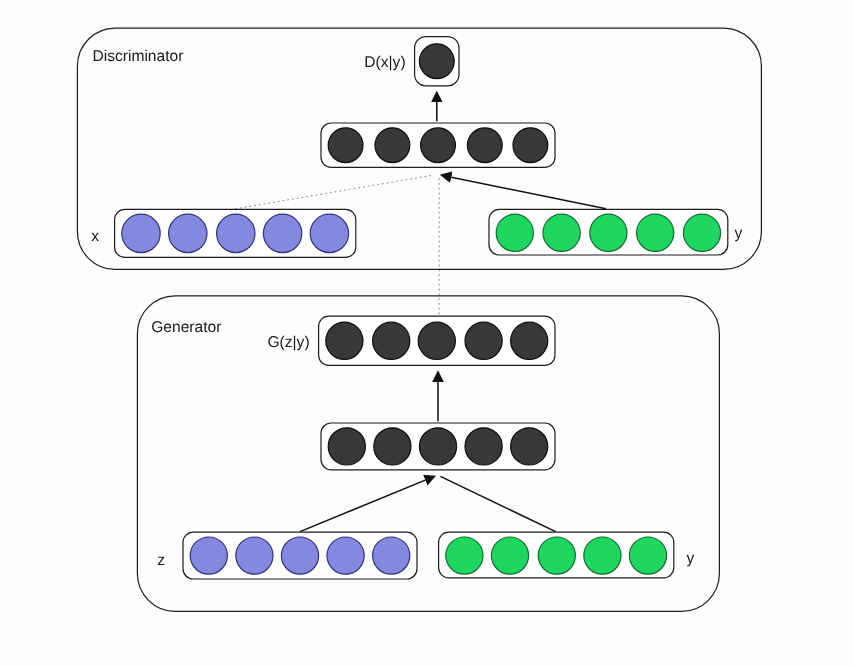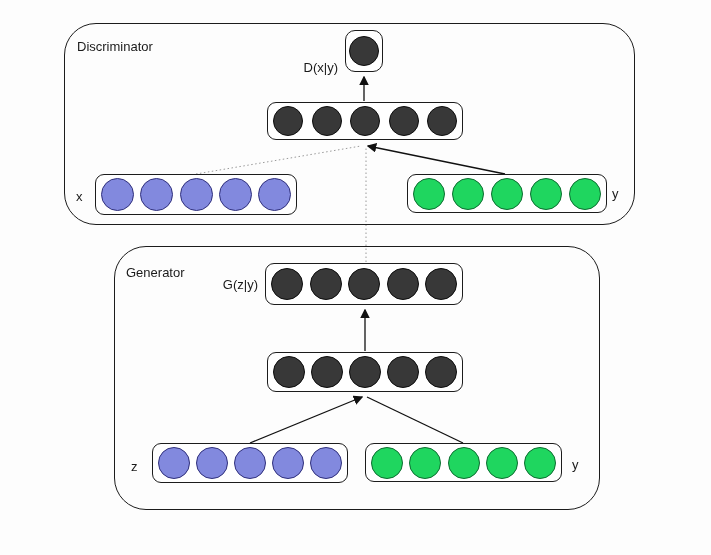--- a/index.html
+++ b/index.html
@@ -87,21 +87,21 @@
 
     <line x1="250" y1="443" x2="362" y2="397" stroke="#111111" stroke-width="1.3" marker-end="url(#arrow)"></line>
 
     <line x1="463" y1="443" x2="367" y2="397" stroke="#111111" stroke-width="1.3"></line>
   </svg>
 
   <div class="outer-box" style="left:64px; top:23px; width:569px; height:200px;"></div>
 
   <div class="diagram-label" style="left:77px; top:39px;">Discriminator</div>
 
-  <div class="diagram-label align-right" style="left:288px; top:60px; width:50px;">D(x|y)</div>
+  <div class="diagram-label align-right" style="left:288px; top:44px; width:50px;">D(x|y)</div>
 
   <div class="node-cell" style="left:345px; top:30px; width:38px; height:42px;">
       <div class="circle" style="width: 30px; height: 30px; background: rgb(56, 56, 56); border-color: rgb(13, 13, 13);"></div>
     </div>
 
   <div class="node-row" style="left:267px; top:102px; width:196px; height:38px;">
       <div class="circle" style="width: 30px; height: 30px; background: rgb(56, 56, 56); border-color: rgb(13, 13, 13);"></div>
       <div class="circle" style="width: 30px; height: 30px; background: rgb(56, 56, 56); border-color: rgb(13, 13, 13);"></div>
       <div class="circle" style="width: 30px; height: 30px; background: rgb(56, 56, 56); border-color: rgb(13, 13, 13);"></div>
       <div class="circle" style="width: 30px; height: 30px; background: rgb(56, 56, 56); border-color: rgb(13, 13, 13);"></div>

